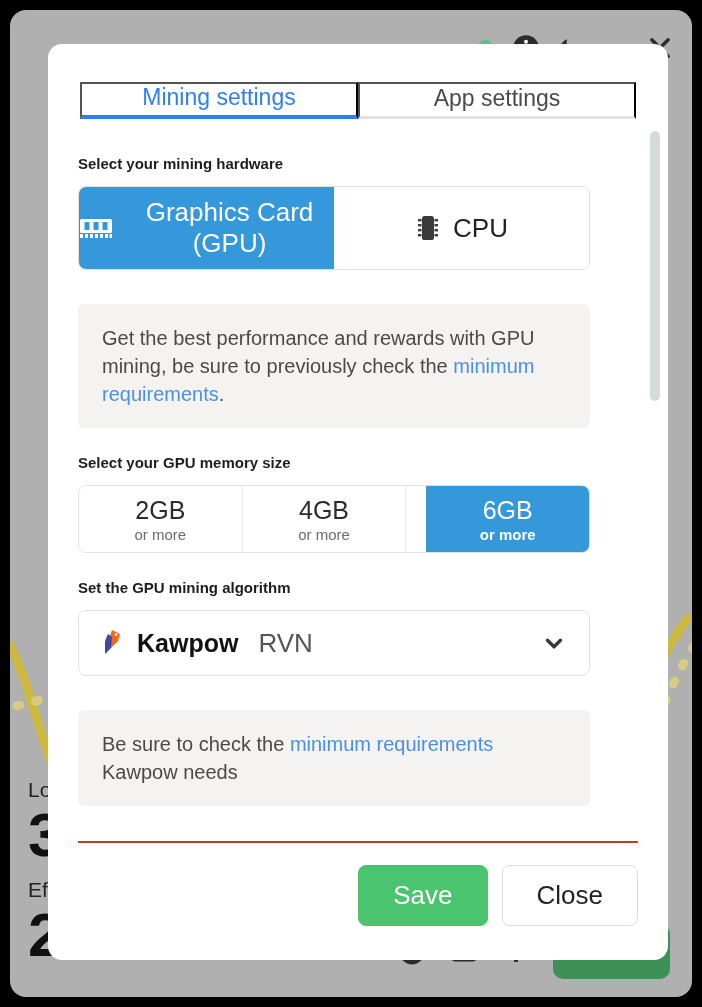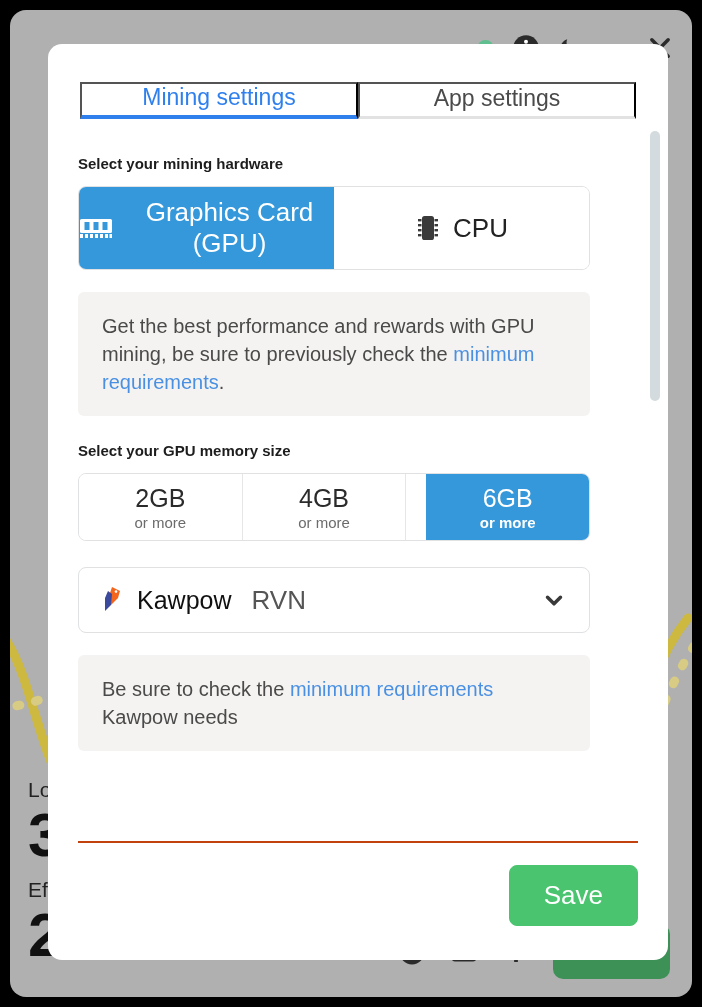--- a/index.html
+++ b/index.html
@@ -165,21 +165,21 @@
   }
   .seg.active { background: #3498db; color: #fff; }
   .seg-icon { display: flex; align-items: center; }
 
   
   .callout {
     width: 512px;
     background: #f4f3f1;
     border-radius: 6px;
     padding: 20px 24px;
-    margin-top: 22px;
+    margin-top: 34px;
     font-size: 20px;
     line-height: 28px;
     color: #4a4a4a;
   }
   .callout a { color: #4a90e2; text-decoration: none; }
 
   
   .mem-group {
     display: flex;
     width: 512px;
@@ -214,21 +214,21 @@
     height: 66px;
     border: 1px solid #dfe1e3;
     border-radius: 8px;
     display: flex;
     align-items: center;
     padding: 0 22px;
     gap: 14px;
     background: #fff;
     cursor: pointer;
   }
-  .algo-name { font-size: 25px; font-weight: 400; color: #111; }
+  .algo-name { font-size: 25px; font-weight: 700; color: #111; }
   .algo-ticker { font-size: 26px; color: #555; margin-left: 6px; }
   .algo-spacer { flex: 1; }
 
   
   .modal-footer {
     flex: 0 0 auto;
     border-top: 2px solid #c2410c;
     margin: 0 30px;
     padding: 22px 0 34px 0;
     display: flex;
@@ -396,20 +396,21 @@
             <span class="sub">or more</span>
           </button>
           <button class="mem active">
             <span class="big">6GB</span>
             <span class="sub">or more</span>
           </button>
         </div>
       </div>
 
       <div class="section">
+        <div class="section-title">Set the GPU mining algorithm</div>
 
         <div class="algo-select">
           <span class="seg-icon">
             <svg width="22" height="30" viewBox="0 0 22 30">
               <path d="M11 2 L19 6 L17 13 L10 20 L7 14z" fill="#f4661e"></path>
               <path d="M7 6 L11 9 L10 20 L4 26 L4 13z" fill="#3b4a9c"></path>
               <circle cx="15" cy="6.6" r="1.3" fill="#fff"></circle>
             </svg>
           </span>
           <span class="algo-name">Kawpow</span>
@@ -424,16 +425,17 @@
 
         <div class="callout">
           <span>Be sure to check the </span><a href="#">minimum requirements</a><span> Kawpow needs</span>
         </div>
       </div>
 
     </div>
 
     <div class="modal-footer">
       <button class="btn btn-save">Save</button>
+      <button class="btn btn-close">Close</button>
     </div>
   </div>
 
 </div>
 
 </body></html>

